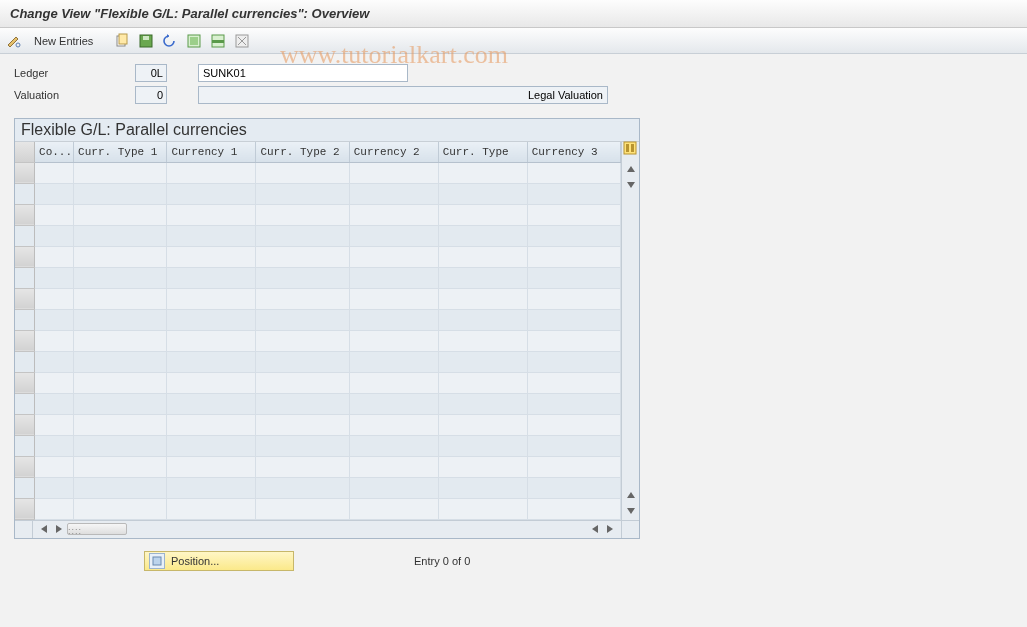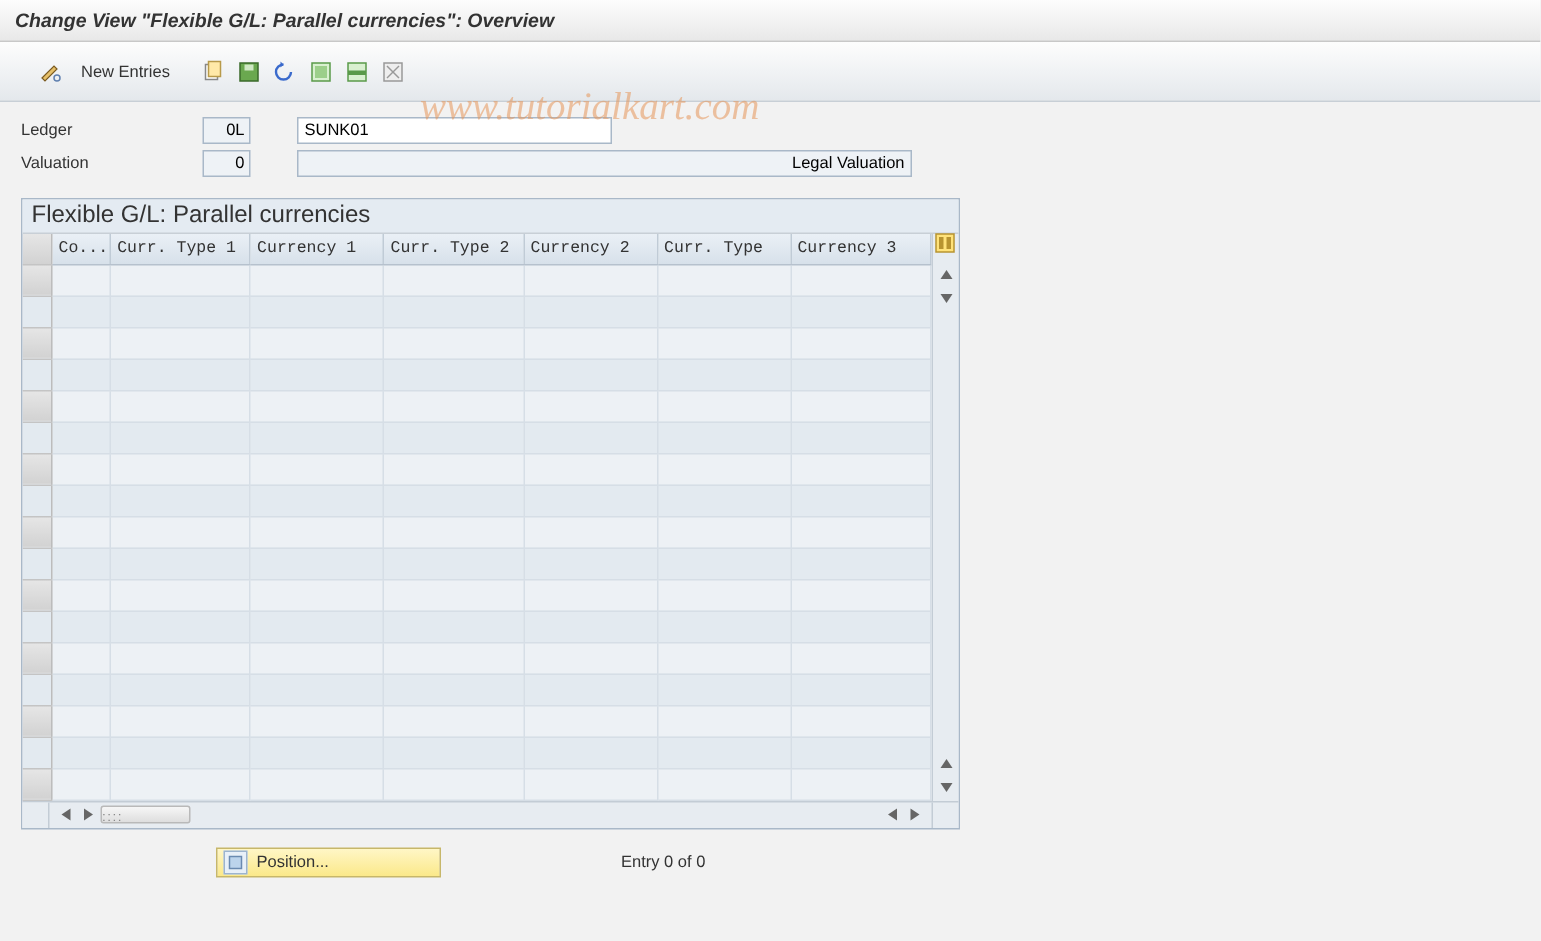--- a/index.html
+++ b/index.html
@@ -18,25 +18,25 @@
     border-bottom: 1px solid #c8c8c8;
     padding: 6px 10px;
     font-style: italic;
     font-weight: bold;
     font-size: 13px;
     color: #333;
   }
   .toolbar {
     background: linear-gradient(to bottom, #fdfdfd, #e4e8ec);
     border-bottom: 1px solid #c8cfd6;
-    padding: 3px 24px;
+    padding: 3px 4px;
     display: flex;
     align-items: center;
     gap: 4px;
-    height: 40px;
+    height: 26px;
   }
   .toolbar .tb-btn {
     display: inline-flex;
     align-items: center;
     justify-content: center;
     min-width: 20px;
     height: 20px;
     cursor: pointer;
     padding: 0 1px;
   }
@@ -147,27 +147,26 @@
     gap:6px;
     min-width:150px;
   }
   .position-btn .pb-icon {
     width:16px;height:16px;display:inline-flex;align-items:center;justify-content:center;
     background:#e8f0f8;border:1px solid #9cb4ce;
   }
   .entry-text { font-size:11px; }
   .watermark {
     position:absolute;
-    top:56px; left:280px;
+    top:40px; left:280px;
     font-size:26px;
     color: rgba(230,150,90,0.55);
     font-weight:normal;
     pointer-events:none;
     font-family: Georgia, serif;
-    font-style: italic;
   }
   svg { display:block; }
 </style>
 </head>
 <body>
 
 <div class="title-bar">Change View "Flexible G/L: Parallel currencies": Overview</div>
 
 <div class="toolbar">
   <span class="tb-btn">

